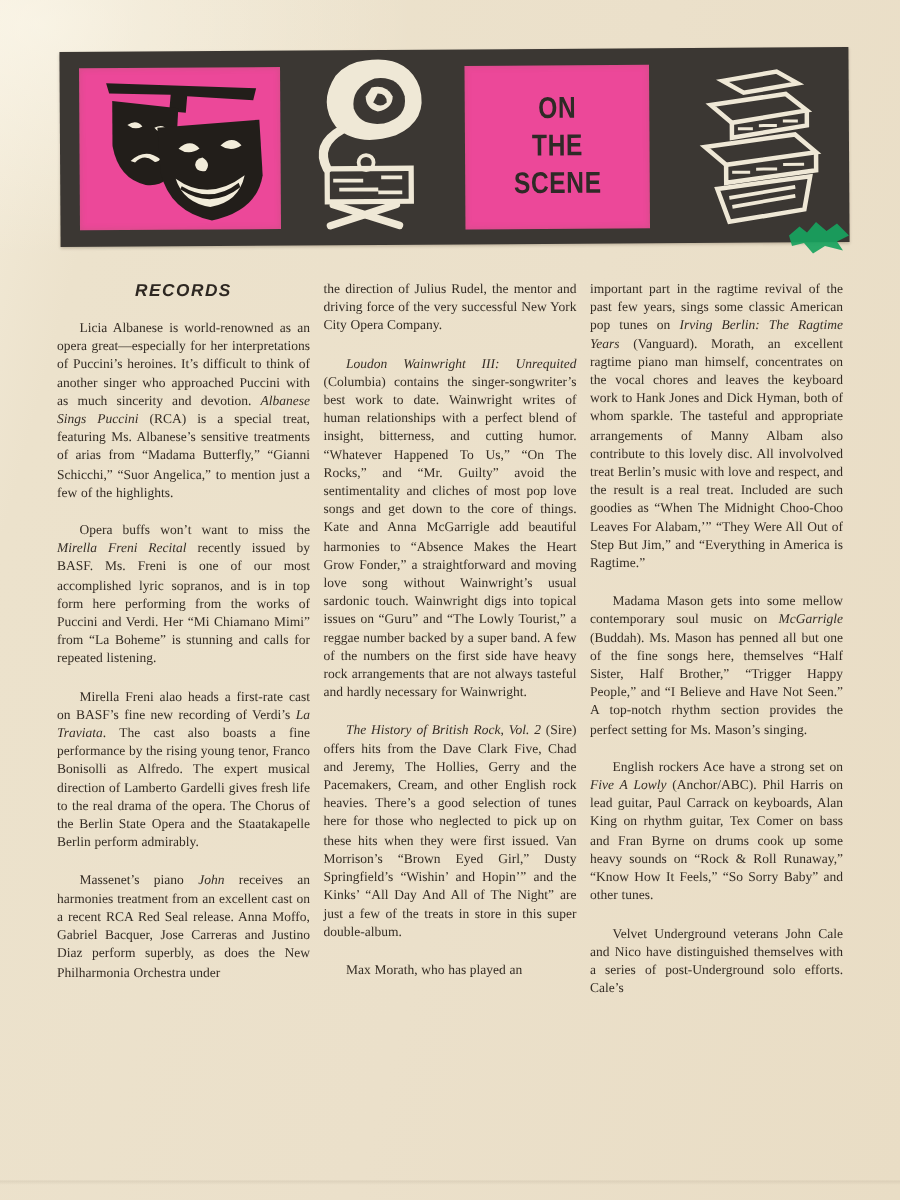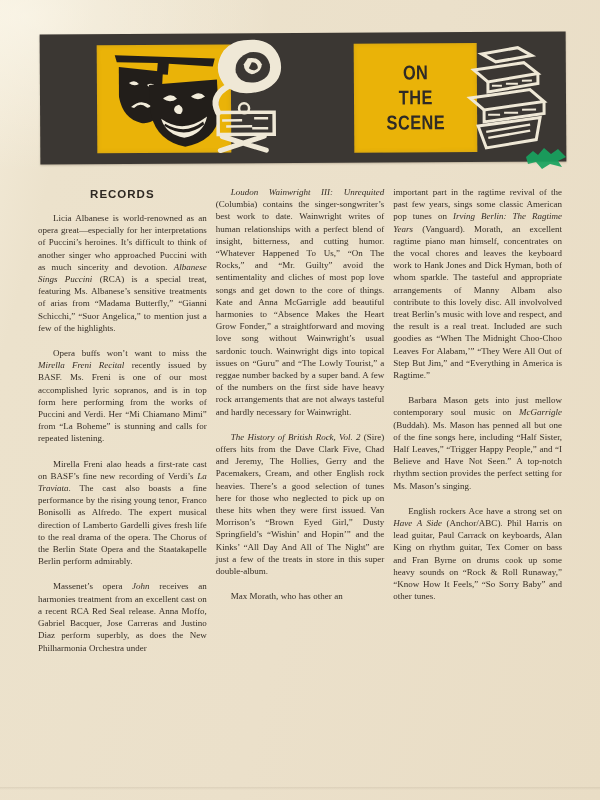--- a/index.html
+++ b/index.html
@@ -20,23 +20,22 @@
     background:linear-gradient(to bottom, rgba(90,75,55,0.10), rgba(90,75,55,0));
   }
   
   .banner{
     position:absolute;left:40px;top:33px;width:526px;height:130px;
     background:#3b3733;
     transform:rotate(-0.35deg);
     box-shadow:0 1px 2px rgba(60,45,25,0.25);
   }
   .panel{
-    position:absolute;background:#eab308;
+    position:absolute;background:#ec4899;
     box-shadow:inset 0 0 4px rgba(120,100,70,0.25);
-    margin-left:44px;
   }
   .masks-panel{left:13px;top:11px;width:134px;height:108px;}
   .title-panel{left:270px;top:11px;width:123px;height:109px;display:flex;align-items:center;justify-content:center;}
   .banner-title{
     font-family:"Liberation Sans", sans-serif;
     font-weight:800;font-size:20px;line-height:25px;letter-spacing:0.5px;
     color:#2e2a26;text-align:center;transform:scaleX(0.82);
   }
   .gramophone{position:absolute;left:152px;top:3px;width:116px;height:124px;}
   .books{position:absolute;left:412px;top:6px;width:98px;height:118px;}
@@ -54,20 +53,21 @@
     hyphens:auto;-webkit-hyphens:auto;
     word-spacing:0.2px;
   }
   .col p.noindent{text-indent:0;}
   .col p em{font-style:italic;}
   .section-heading{
     font-family:"Liberation Sans", sans-serif;
     font-weight:bold;font-size:11.5px;letter-spacing:1px;
     text-align:center;color:#2e2822;
     margin:2px 0 12px 0;
+    font-style:italic;
   }
 </style>
 </head>
 <body>
 
 <div class="page">
 
   <div class="banner">
 
     <div class="panel masks-panel">
@@ -142,33 +142,35 @@
     </svg>
   </div>
 
   <div class="content">
     <div class="col">
       <div class="section-heading">RECORDS</div>
       <div>
           <p><span>Licia Albanese is world-renowned as an opera great—especially for her interpretations of Puccini’s heroines. It’s difficult to think of another singer who approached Puccini with as much sincerity and devotion. </span><em>Albanese Sings Puccini</em><span> (RCA) is a special treat, featuring Ms. Albanese’s sensitive treatments of arias from “Madama Butterfly,” “Gianni Schicchi,” “Suor Angelica,” to mention just a few of the highlights.</span></p>
           <p><span>Opera buffs won’t want to miss the </span><em>Mirella Freni Recital</em><span> recently issued by BASF. Ms. Freni is one of our most accomplished lyric sopranos, and is in top form here performing from the works of Puccini and Verdi. Her “Mi Chiamano Mimi” from “La Boheme” is stunning and calls for repeated listening.</span></p>
           <p><span>Mirella Freni alao heads a first-rate cast on BASF’s fine new recording of Verdi’s </span><em>La Traviata</em><span>. The cast also boasts a fine performance by the rising young tenor, Franco Bonisolli as Alfredo. The expert musical direction of Lamberto Gardelli gives fresh life to the real drama of the opera. The Chorus of the Berlin State Opera and the Staatakapelle Berlin perform admirably.</span></p>
-          <p><span>Massenet’s opera </span><em>John</em><span> receives an harmonies treatment from an excellent cast on a recent RCA Red Seal release. Anna Moffo, Gabriel Bacquer, Jose Carreras and Justino Diaz perform superbly, as does the New Philharmonia Orchestra under</span></p>
+          <p><span>Massenet’s piano </span><em>John</em><span> receives an harmonies treatment from an excellent cast on a recent RCA Red Seal release. Anna Moffo, Gabriel Bacquer, Jose Carreras and Justino Diaz perform superbly, as does the New Philharmonia Orchestra under</span></p>
         </div>
     </div>
     <div class="col">
       <div>
+          <p class="noindent"><span>the direction of Julius Rudel, the mentor and driving force of the very successful New York City Opera Company.</span></p>
           <p><em>Loudon Wainwright III: Unrequited</em><span> (Columbia) contains the singer-songwriter’s best work to date. Wainwright writes of human relationships with a perfect blend of insight, bitterness, and cutting humor. “Whatever Happened To Us,” “On The Rocks,” and “Mr. Guilty” avoid the sentimentality and cliches of most pop love songs and get down to the core of things. Kate and Anna McGarrigle add beautiful harmonies to “Absence Makes the Heart Grow Fonder,” a straightforward and moving love song without Wainwright’s usual sardonic touch. Wainwright digs into topical issues on “Guru” and “The Lowly Tourist,” a reggae number backed by a super band. A few of the numbers on the first side have heavy rock arrangements that are not always tasteful and hardly necessary for Wainwright.</span></p>
           <p><em>The History of British Rock, Vol. 2</em><span> (Sire) offers hits from the Dave Clark Five, Chad and Jeremy, The Hollies, Gerry and the Pacemakers, Cream, and other English rock heavies. There’s a good selection of tunes here for those who neglected to pick up on these hits when they were first issued. Van Morrison’s “Brown Eyed Girl,” Dusty Springfield’s “Wishin’ and Hopin’” and the Kinks’ “All Day And All of The Night” are just a few of the treats in store in this super double-album.</span></p>
-          <p><span>Max Morath, who has other an</span></p>
+          <p><span>Max Morath, who has played an</span></p>
         </div>
     </div>
     <div class="col">
       <div>
           <p class="noindent"><span>important part in the ragtime revival of the past few years, sings some classic American pop tunes on </span><em>Irving Berlin: The Ragtime Years</em><span> (Vanguard). Morath, an excellent ragtime piano man himself, concentrates on the vocal chores and leaves the keyboard work to Hank Jones and Dick Hyman, both of whom sparkle. The tasteful and appropriate arrangements of Manny Albam also contribute to this lovely disc. All involvolved treat Berlin’s music with love and respect, and the result is a real treat. Included are such goodies as “When The Midnight Choo-Choo Leaves For Alabam,’” “They Were All Out of Step But Jim,” and “Everything in America is Ragtime.”</span></p>
-          <p><span>Barbara Mason gets into just mellow contemporary soul music on </span><em>McGarrigle</em><span> (Buddah). Ms. Mason has penned all but one of the fine songs here, including “Half Sister, Half Leaves,” “Trigger Happy People,” and “I Believe and Have Not Seen.” A top-notch rhythm section provides the perfect setting for Ms. Mason’s singing.</span></p>
-          <p><span>English rockers Ace have a strong set on </span><em>Have A Side</em><span> (Anchor/ABC). Phil Harris on lead guitar, Paul Carrack on keyboards, Alan King on rhythm guitar, Tex Comer on bass and Fran Byrne on drums cook up some heavy sounds on “Rock &amp; Roll Runaway,” “Know How It Feels,” “So Sorry Baby” and other tunes.</span></p>
+          <p><span>Madama Mason gets into some mellow contemporary soul music on </span><em>McGarrigle</em><span> (Buddah). Ms. Mason has penned all but one of the fine songs here, themselves “Half Sister, Half Brother,” “Trigger Happy People,” and “I Believe and Have Not Seen.” A top-notch rhythm section provides the perfect setting for Ms. Mason’s singing.</span></p>
+          <p><span>English rockers Ace have a strong set on </span><em>Five A Lowly</em><span> (Anchor/ABC). Phil Harris on lead guitar, Paul Carrack on keyboards, Alan King on rhythm guitar, Tex Comer on bass and Fran Byrne on drums cook up some heavy sounds on “Rock &amp; Roll Runaway,” “Know How It Feels,” “So Sorry Baby” and other tunes.</span></p>
+          <p><span>Velvet Underground veterans John Cale and Nico have distinguished themselves with a series of post-Underground solo efforts. Cale’s</span></p>
         </div>
     </div>
   </div>
 
   <div class="crease"></div>
 </div>
 
 </body></html>

